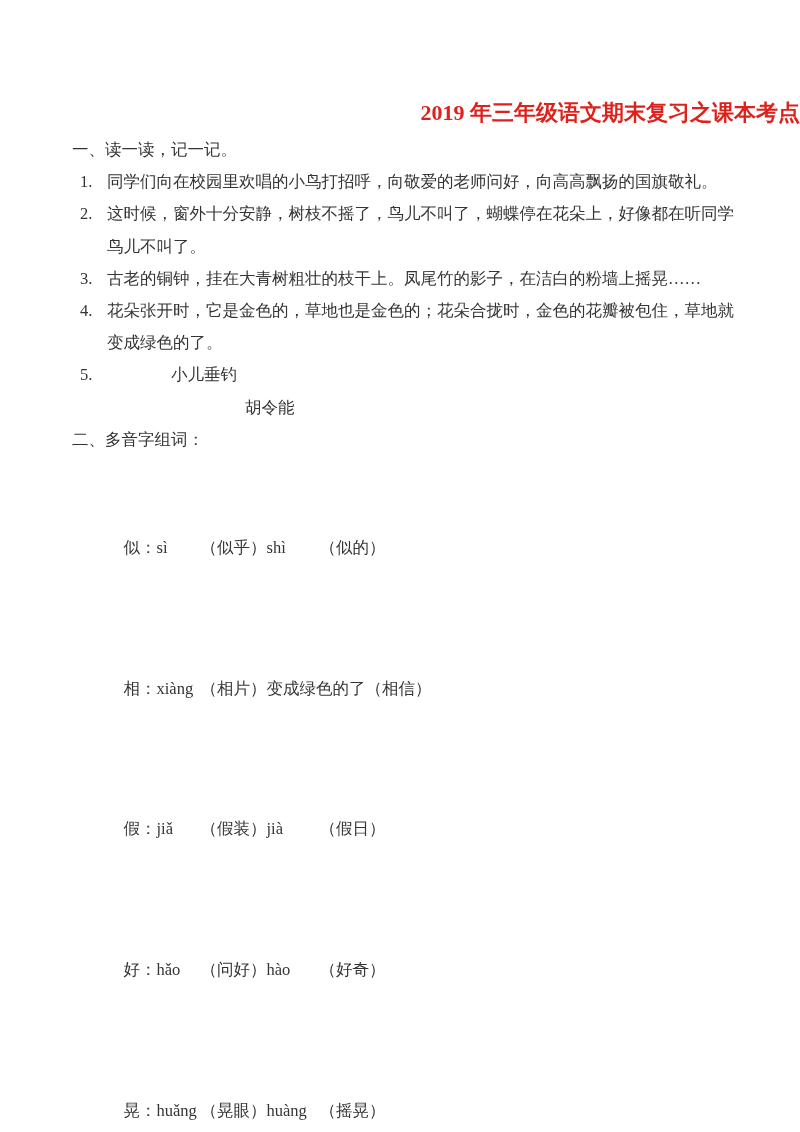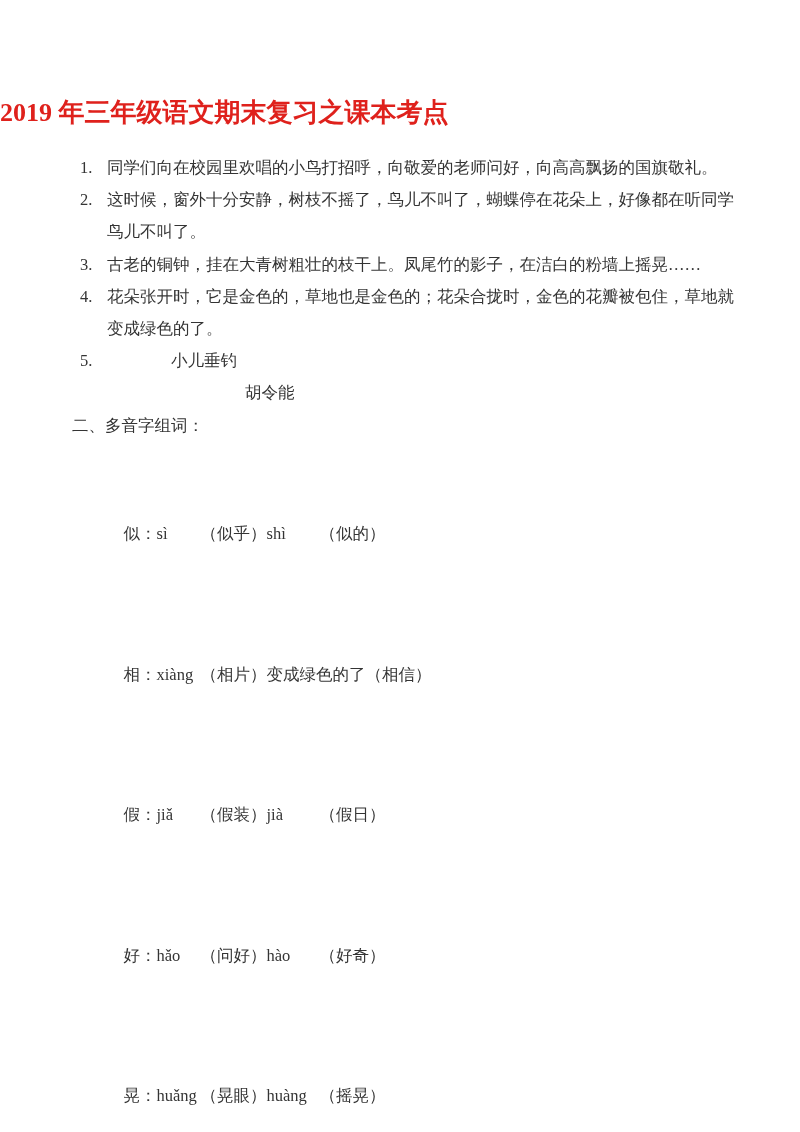--- a/index.html
+++ b/index.html
@@ -8,44 +8,45 @@
     width:800px; height:1132px; background:#ffffff;
     color:#343434;
     font-family:"Liberation Serif", serif;
     font-size:16.5px;
     padding:100px 28px 0 72px;
     overflow:hidden;
     position:relative;
   }
   .doc-title {
     font-family:"Liberation Serif", serif;
-    font-size:26px; font-weight:bold;
-    text-align:left; line-height:26px;
+    font-size:22px; font-weight:bold;
+    text-align:right; line-height:26px;
     margin-left:-72px; margin-right:-28px;
-    margin-bottom:26px;
+    margin-bottom:8px;
   }
   .line { line-height:32.2px; white-space:pre; }
   .item { position:relative; padding-left:35px; }
   .item .num { position:absolute; left:8px; top:0; line-height:32.2px; }
   .poem-title-inner { display:inline-block; margin-left:64px; }
   .poem-author { padding-left:173px; }
   .poem-line { padding-left:61px; }
   .py-row { padding-left:35px; }
   .py-char { display:inline-block; min-width:33px; }
   .py-p1 { display:inline-block; min-width:44px; }
   .py-w1 { display:inline-block; min-width:66px;margin-top:44px; }
   .py-p2 { display:inline-block; min-width:53px; }
 </style>
 </head>
 <body>
 
 <div class="page">
 
   <div class="doc-title" style="color: rgb(223, 33, 28);">2019 年三年级语文期末复习之课本考点</div>
 
+  <div class="line">一、读一读，记一记。</div>
 
   <div class="item">
     <span class="num">1.</span>
     <div class="line">同学们向在校园里欢唱的小鸟打招呼，向敬爱的老师问好，向高高飘扬的国旗敬礼。</div>
   </div>
 
   <div class="item">
     <span class="num">2.</span>
     <div class="line">这时候，窗外十分安静，树枝不摇了，鸟儿不叫了，蝴蝶停在花朵上，好像都在听同学</div>
     <div class="line">鸟儿不叫了。</div>

